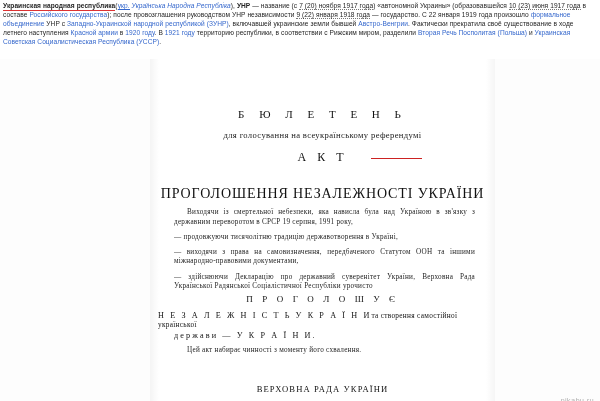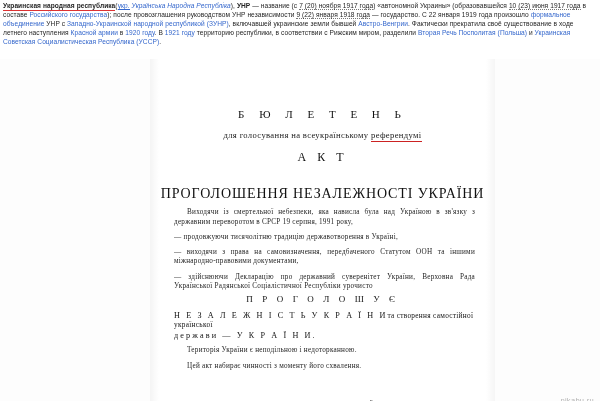--- a/index.html
+++ b/index.html
@@ -68,21 +68,21 @@
   }
   .bal-sub {
     text-align: center;
     font-size: 8.6px;
     letter-spacing: 0.35px;
     margin-top: 10px;
     color: #1a1a1a;
   }
   .bal-sub .refu {
     border-bottom: 1.3px solid #c22;
-    padding-bottom: 1px;
+    padding-bottom: 18px;
   }
   .bal-akt {
     text-align: center;
     font-size: 12px;
     letter-spacing: 4px;
     margin-top: 10px;
     color: #111;
   }
   .bal-akt2 {
     text-align: center;
@@ -103,21 +103,21 @@
   .bal-proc {
     text-align: center;
     font-size: 9px;
     letter-spacing: 3.6px;
     margin-top: 3px;
     color: #111;
   }
   .bal-nez {
     font-size: 8.2px;
     letter-spacing: 2.1px;
-    margin: 7px 20px 0 24px;
+    margin: 7px 20px 0 8px;
     color: #111;
     text-align: left;
   }
   .bal-nez .thin { letter-spacing: 0.3px; font-size: 7.3px; }
   .bal-nez2 {
     font-size: 8.2px;
     letter-spacing: 2.1px;
     margin: 2px 20px 0 24px;
     color: #111;
   }
@@ -172,21 +172,20 @@
     <div class="bal-para ind">Виходячи із смертельної небезпеки, яка нависла була над Україною в зв'язку з державним переворотом в СРСР 19 серпня, 1991 року,</div>
     <div class="bal-para">— продовжуючи тисячолітню традицію державотворення в Україні,</div>
     <div class="bal-para">— виходячи з права на самовизначення, передбаченого Статутом ООН та іншими міжнародно-правовими документами,</div>
     <div class="bal-para">— здійснюючи Декларацію про державний суверенітет України, Верховна Рада Української Радянської Соціалістичної Республіки урочисто</div>
 
     <div class="bal-proc">П Р О Г О Л О Ш У Є</div>
 
     <div class="bal-nez"><span>Н Е З А Л Е Ж Н І С Т Ь   У К Р А Ї Н И</span><span class="thin">та створення самостійної української</span></div>
     <div class="bal-nez2">держави — У К Р А Ї Н И.</div>
 
-    <div class="bal-para ind">Територія України є неподільною і недоторканною.</div>
     <div class="bal-para ind">Цей акт набирає чинності з моменту його схвалення.</div>
 
     <div class="bal-vru">ВЕРХОВНА РАДА УКРАЇНИ</div>
 
   </div>
 
   <div id="scan-shade-left"></div>
   <div id="scan-shade-right"></div>
 
   <div id="watermark">pikabu.ru</div>

